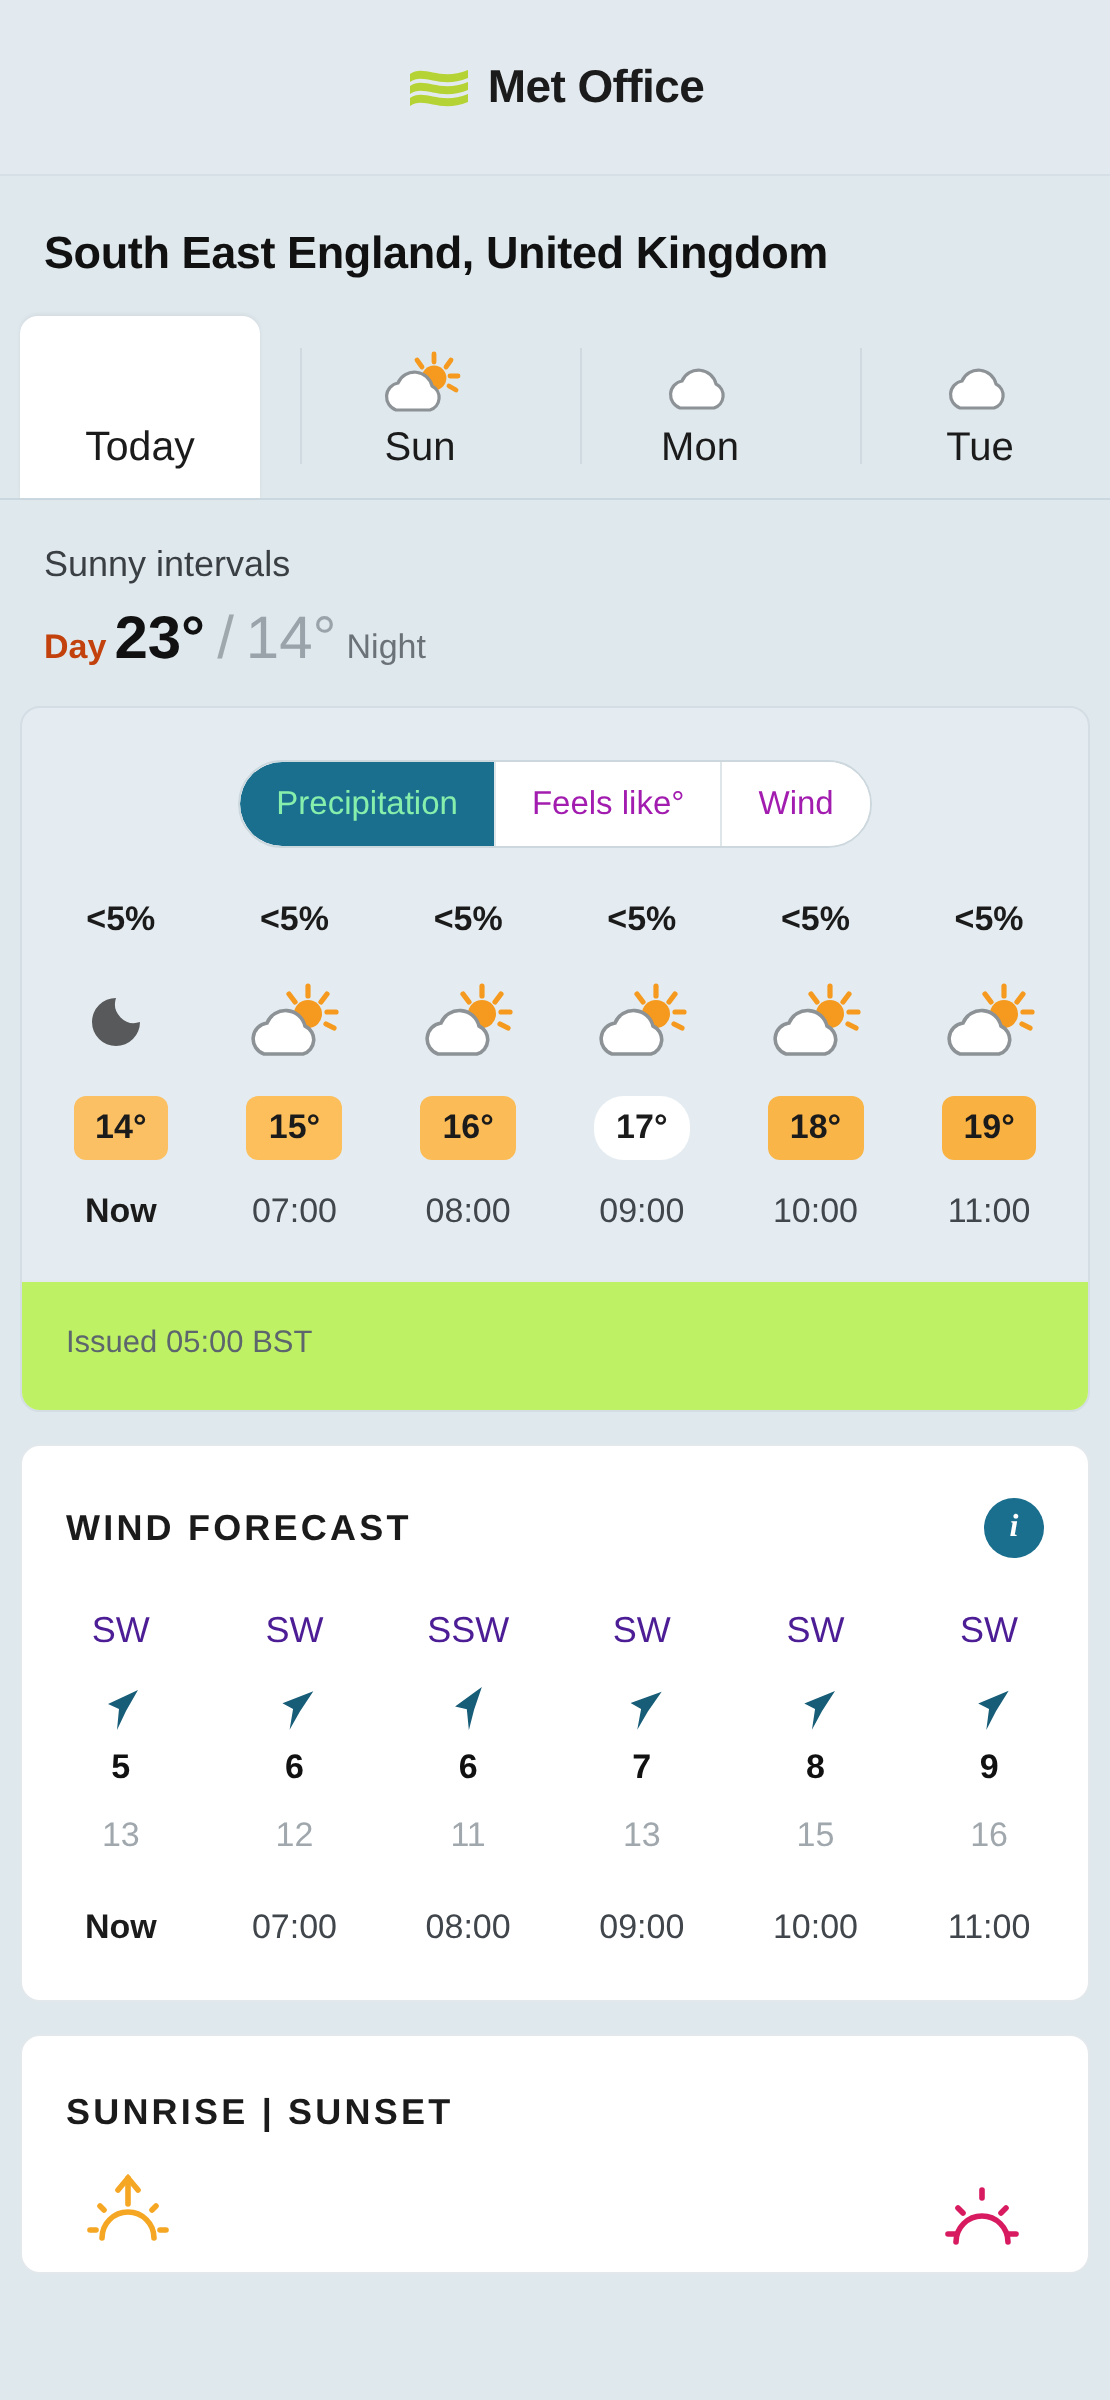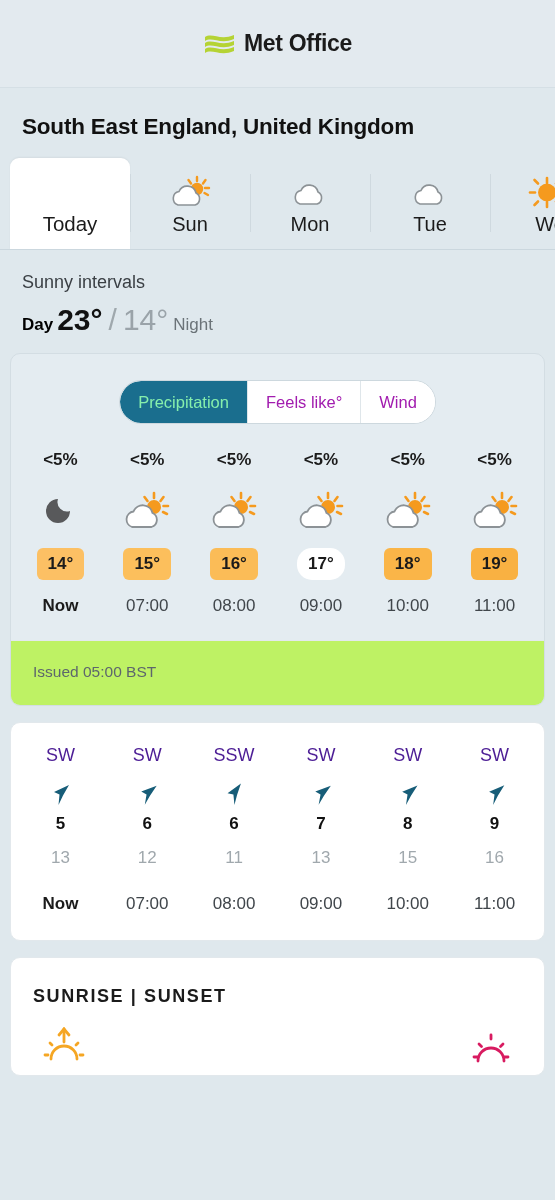--- a/index.html
+++ b/index.html
@@ -30,20 +30,21 @@
     font-size: 22.5px; font-weight: bold; color: #111;
     padding: 26px 0 0 22px; letter-spacing: -0.2px;
   }
 
   
   .tabs {
     display: flex; align-items: flex-end;
     margin-top: 18px; height: 92px;
     padding-left: 10px;
     position: relative;
+    gap: 20px;
   }
   .tab {
     width: 120px; height: 92px; flex: 0 0 120px;
     display: flex; flex-direction: column; align-items: center; justify-content: flex-end;
     position: relative; padding-bottom: 14px;
   }
   .tab.active {
     background: #fff;
     border-radius: 9px 9px 0 0;
     box-shadow: 0 -1px 2px rgba(0,0,0,.05);
@@ -56,21 +57,21 @@
   .tab-label { font-size: 20px; color: #1b1b1b; }
   .tab.active .tab-label { font-size: 20.5px; }
   .tabs-underline {
     position: absolute; left: 0; right: 0; bottom: 0; height: 1px; background: #cbd7de;
   }
 
   
   .summary { padding: 22px 0 0 22px; }
   .summary-cond { font-size: 18px; color: #3a3f44; margin-bottom: 10px; }
   .summary-temps { display: flex; align-items: baseline; }
-  .lbl-day { font-size: 17px; font-weight: bold; color: #000000; margin-right: 4px; }
+  .lbl-day { font-size: 17px; font-weight: bold; color: #c2410c; margin-right: 4px; }
   .t-day { font-size: 30px; font-weight: bold; color: #111; }
   .t-sep { font-size: 30px; color: #9fa8ad; margin: 0 6px; font-weight: 300; }
   .t-night { font-size: 30px; color: #9aa3a9; }
   .lbl-night { font-size: 17px; color: #6b7378; margin-left: 5px; }
 
   
   .card {
     margin: 16px 10px 0 10px;
     background: #e4ecf1;
     border: 1px solid #d3dde3;
@@ -346,20 +347,24 @@
         </span>
         <span class="chip" style="background: rgb(249, 177, 66);">19°</span>
         <span class="time">11:00</span>
       </div>
     </div>
 
     <div class="issued">Issued 05:00 BST</div>
   </div>
 
   <div class="card white">
+    <div class="card-head">
+      <span class="card-title">WIND FORECAST</span>
+      <span class="info-btn">i</span>
+    </div>
     <div class="wind-grid">
 
       <div class="wcol">
         <span class="wdir">SW</span>
         <span class="warrow">
           <svg width="30" height="30" viewBox="0 0 30 30" style="transform:rotate(0deg)">
             <path d="M24 5 L9 12 L14.5 14.5 L13.5 25 L18 15.5 Z" fill="#175d78"></path>
           </svg>
         </span>
         <span class="wspeed">5</span>

